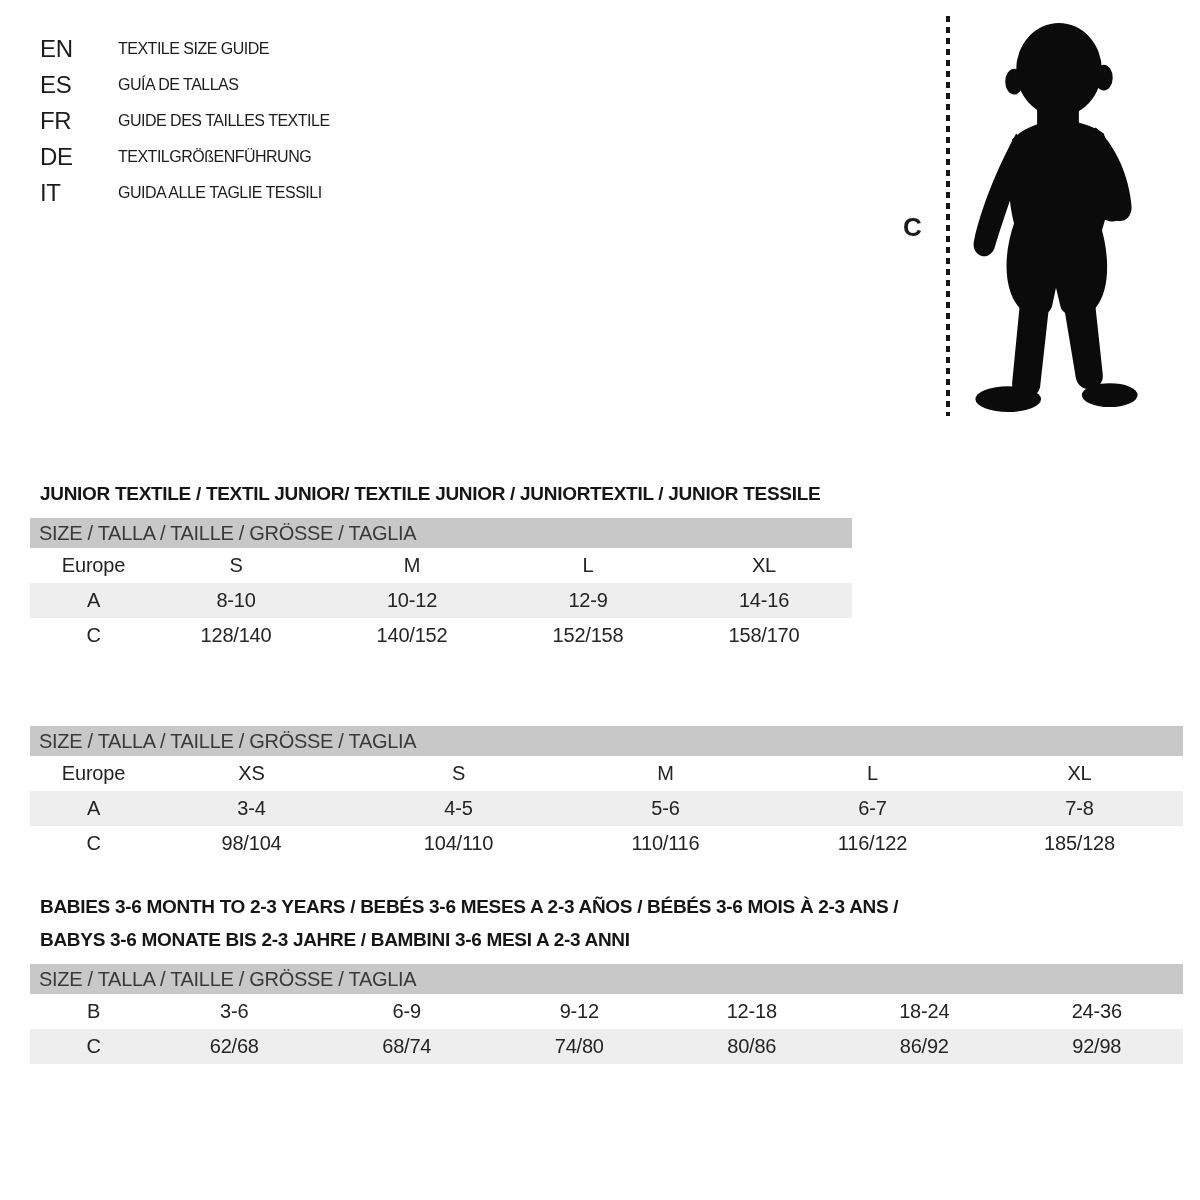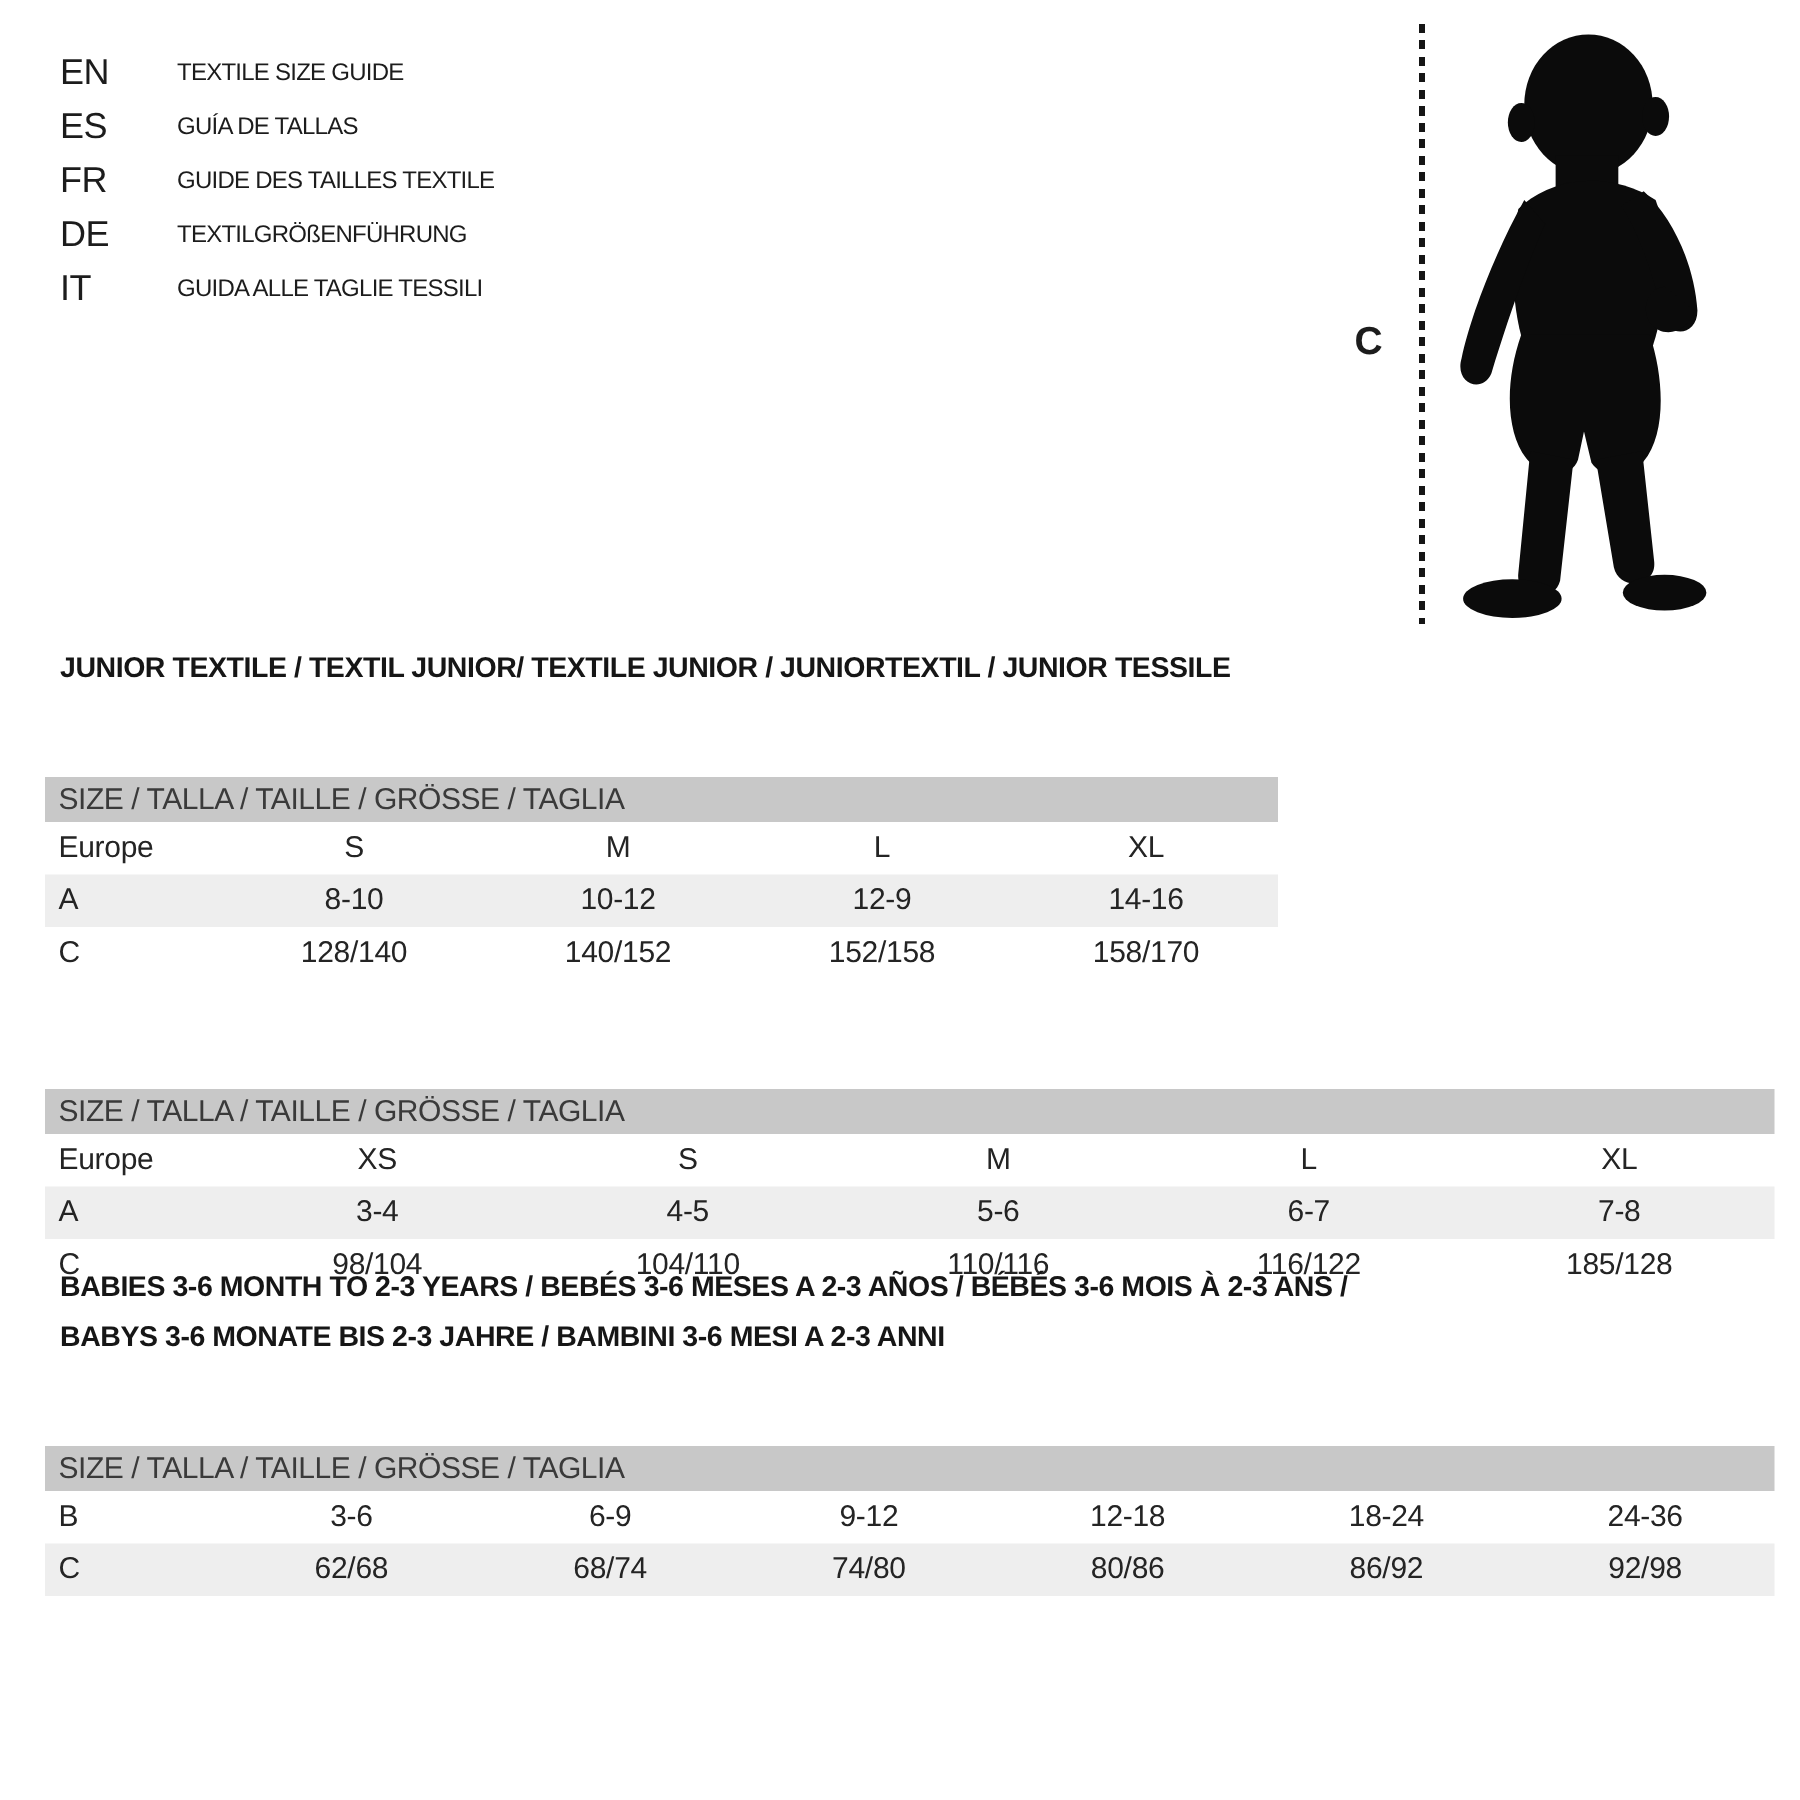--- a/index.html
+++ b/index.html
@@ -14,34 +14,34 @@
   .lang-label { font-weight:normal; font-size:16px; letter-spacing:-0.5px; white-space:nowrap; }
 
   
   .measure-line { position:absolute; left:946px; top:16px; width:4px; height:400px;
     background:repeating-linear-gradient(to bottom, #151515 0 6px, transparent 6px 11px); }
   .measure-label { position:absolute; left:903px; top:212px; font-weight:bold; font-size:26px; }
   .baby-figure { position:absolute; left:962px; top:12px; width:184px; height:408px; }
 
   
   .section-title { position:absolute; left:40px; font-weight:bold; font-size:19px;
-    letter-spacing:-0.3px; white-space:nowrap; color:#161616; }
+    letter-spacing:-0.3px; white-space:nowrap; color:#161616;margin-top:48px; }
   .section-title .sub { font-size:13px; vertical-align:-4px; font-weight:bold; }
   .two-line { line-height:33px; }
 
   
   .size-table { position:absolute; left:30px; }
   .size-band { height:30px; background:var(--c-band,#c8c8c8); display:flex; align-items:center;
     padding-left:9px; font-size:20px; letter-spacing:-0.3px; color:#3a3a3a;margin-top:36px; }
   .trow { display:grid; height:35px; align-items:center; font-size:20px; letter-spacing:-0.2px; color:#242424; }
   .trow.shaded { background:var(--c-shaded,#eeeeee); }
   .cols4 { grid-template-columns:118px repeat(4,1fr); }
   .cols5 { grid-template-columns:118px repeat(5,1fr); }
   .cols6 { grid-template-columns:118px repeat(6,1fr); }
-  .cell.lbl { padding-left:9px; text-align:left; }
+  .cell.lbl { padding-left:9px; text-align:center; }
   .cell.val { text-align:center; }
   .w-junior { width:822px; }
   .w-wide { width:1153px; }
 
   
   .legend { position:absolute; left:40px; top:1074px; }
   .legend-line { font-weight:bold; font-size:19px; letter-spacing:-0.3px; line-height:33px; white-space:nowrap; color:#161616; }
 </style>
 </head>
 <body>

